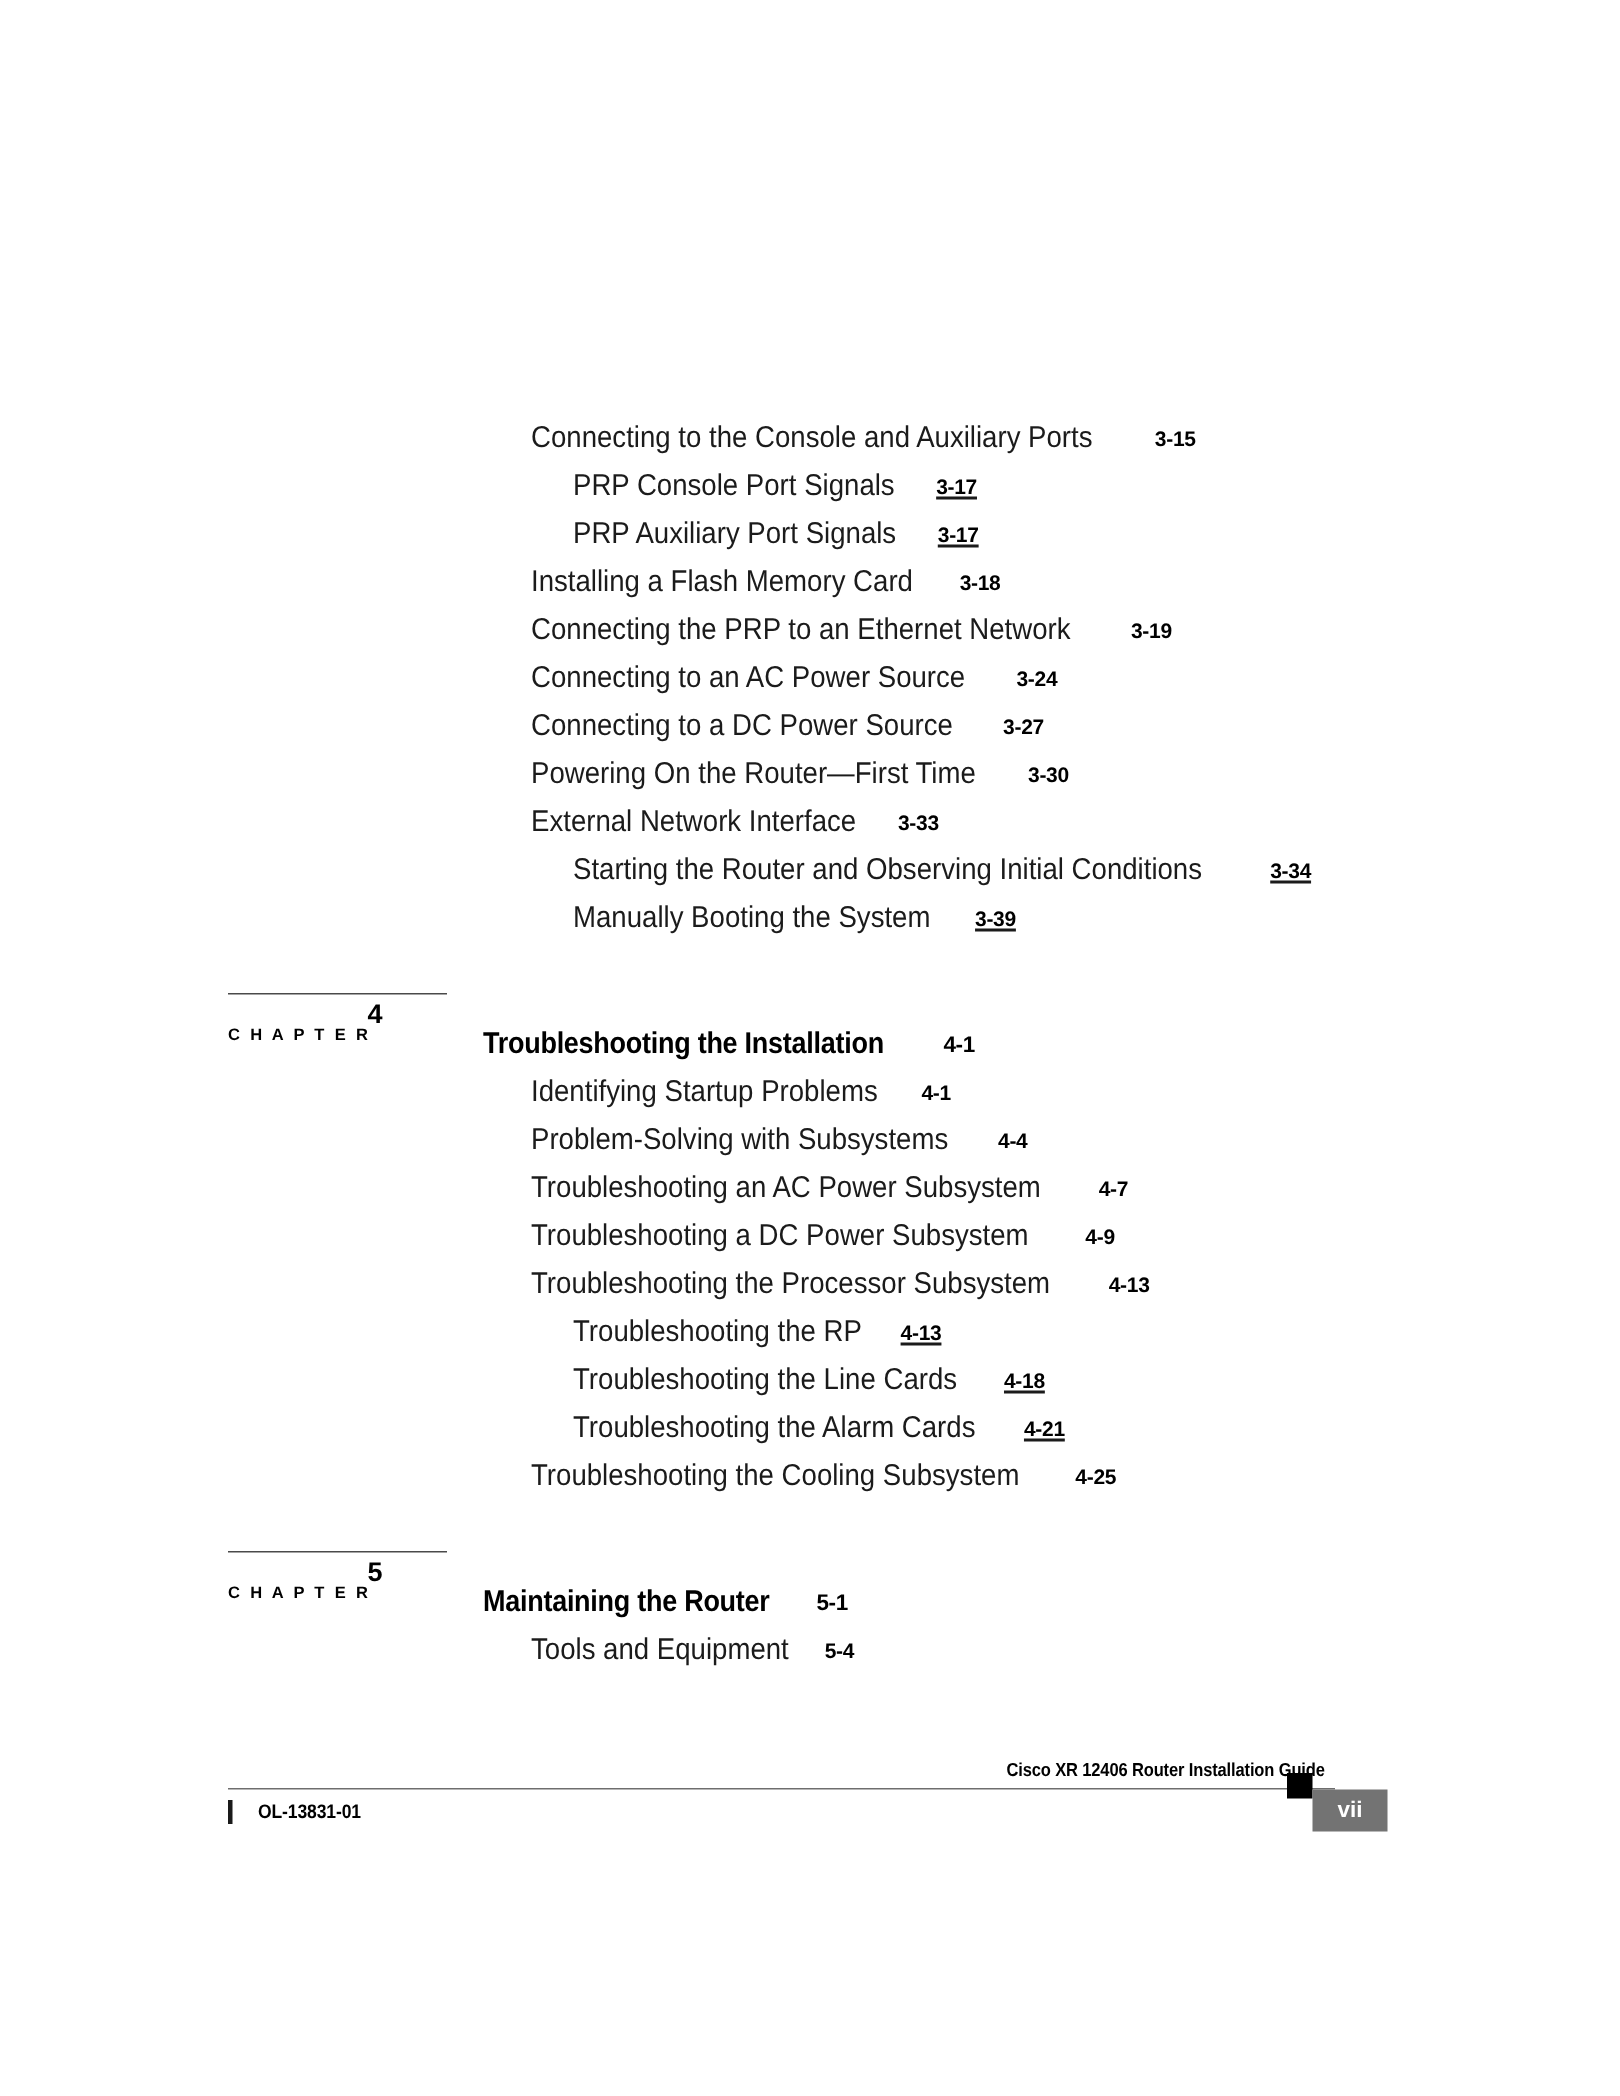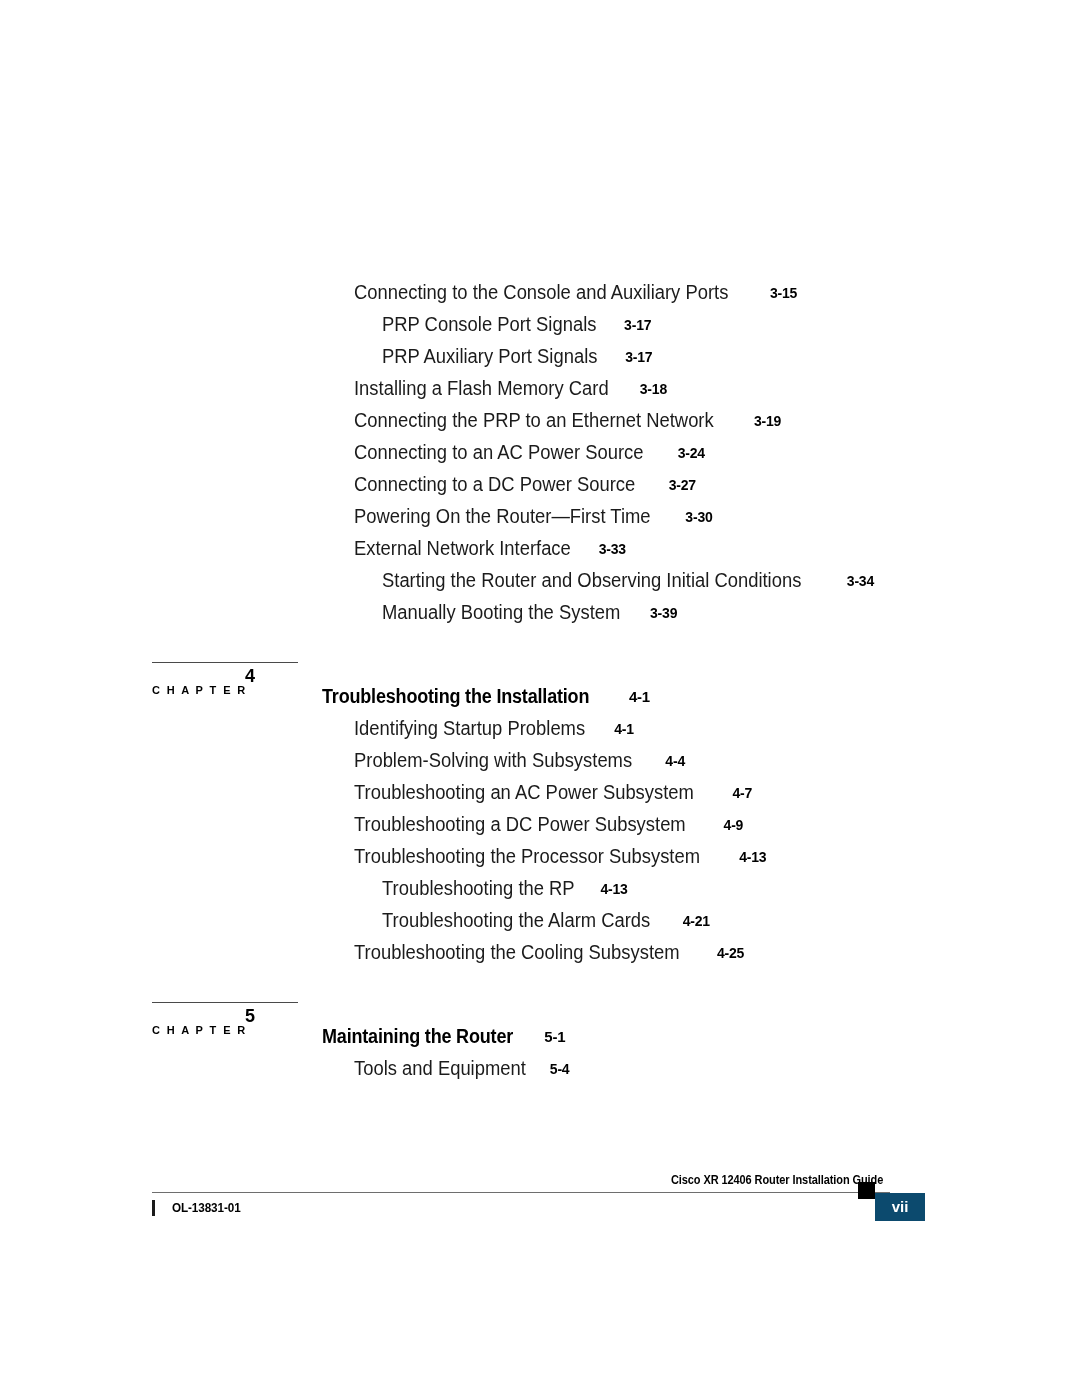--- a/index.html
+++ b/index.html
@@ -90,21 +90,21 @@
   .entry .pg {
     font-size: 14px;
     font-weight: bold;
     color: #000000;
     margin-left: 9px;
     letter-spacing: -0.2px;
     position: relative;
     top: -1px;
   }
   .lvl1 { padding-left: 354px; }
-  .lvl2 { padding-left: 382px; }
+  .lvl2 { padding-left: 382px; text-decoration: underline; }
 
   
   .gap-22 { height: 22px; }
   .gap-30 { height: 30px; }
 
   
   .chapter-row {
     position: relative;
     height: 32px;
   }
@@ -218,21 +218,21 @@
     white-space: nowrap;
     transform: scaleX(0.9);
     transform-origin: left center;
   }
   .footer-pagebox {
     position: absolute;
     left: 723px;
     top: 21px;
     width: 50px;
     height: 28px;
-    background: #0c4a6e;
+    background: #737373;
   }
   .footer-pagenum {
     position: absolute;
     left: 0;
     top: 0;
     width: 50px;
     height: 28px;
     line-height: 28px;
     text-align: center;
     color: #ffffff;
@@ -308,20 +308,23 @@
     <div class="entry lvl1">
       <span class="txt">Troubleshooting a DC Power Subsystem</span><span class="pg">4-9</span>
     </div>
     <div class="entry lvl1">
       <span class="txt">Troubleshooting the Processor Subsystem</span><span class="pg">4-13</span>
     </div>
     <div class="entry lvl2">
       <span class="txt">Troubleshooting the RP</span><span class="pg">4-13</span>
     </div>
     <div class="entry lvl2">
+      <span class="txt">Troubleshooting the Line Cards</span><span class="pg">4-18</span>
+    </div>
+    <div class="entry lvl2">
       <span class="txt">Troubleshooting the Alarm Cards</span><span class="pg">4-21</span>
     </div>
     <div class="entry lvl1">
       <span class="txt">Troubleshooting the Cooling Subsystem</span><span class="pg">4-25</span>
     </div>
 
     <div class="gap-30"></div>
     <div class="gap-22"></div>
 
     <div class="chapter-row">

